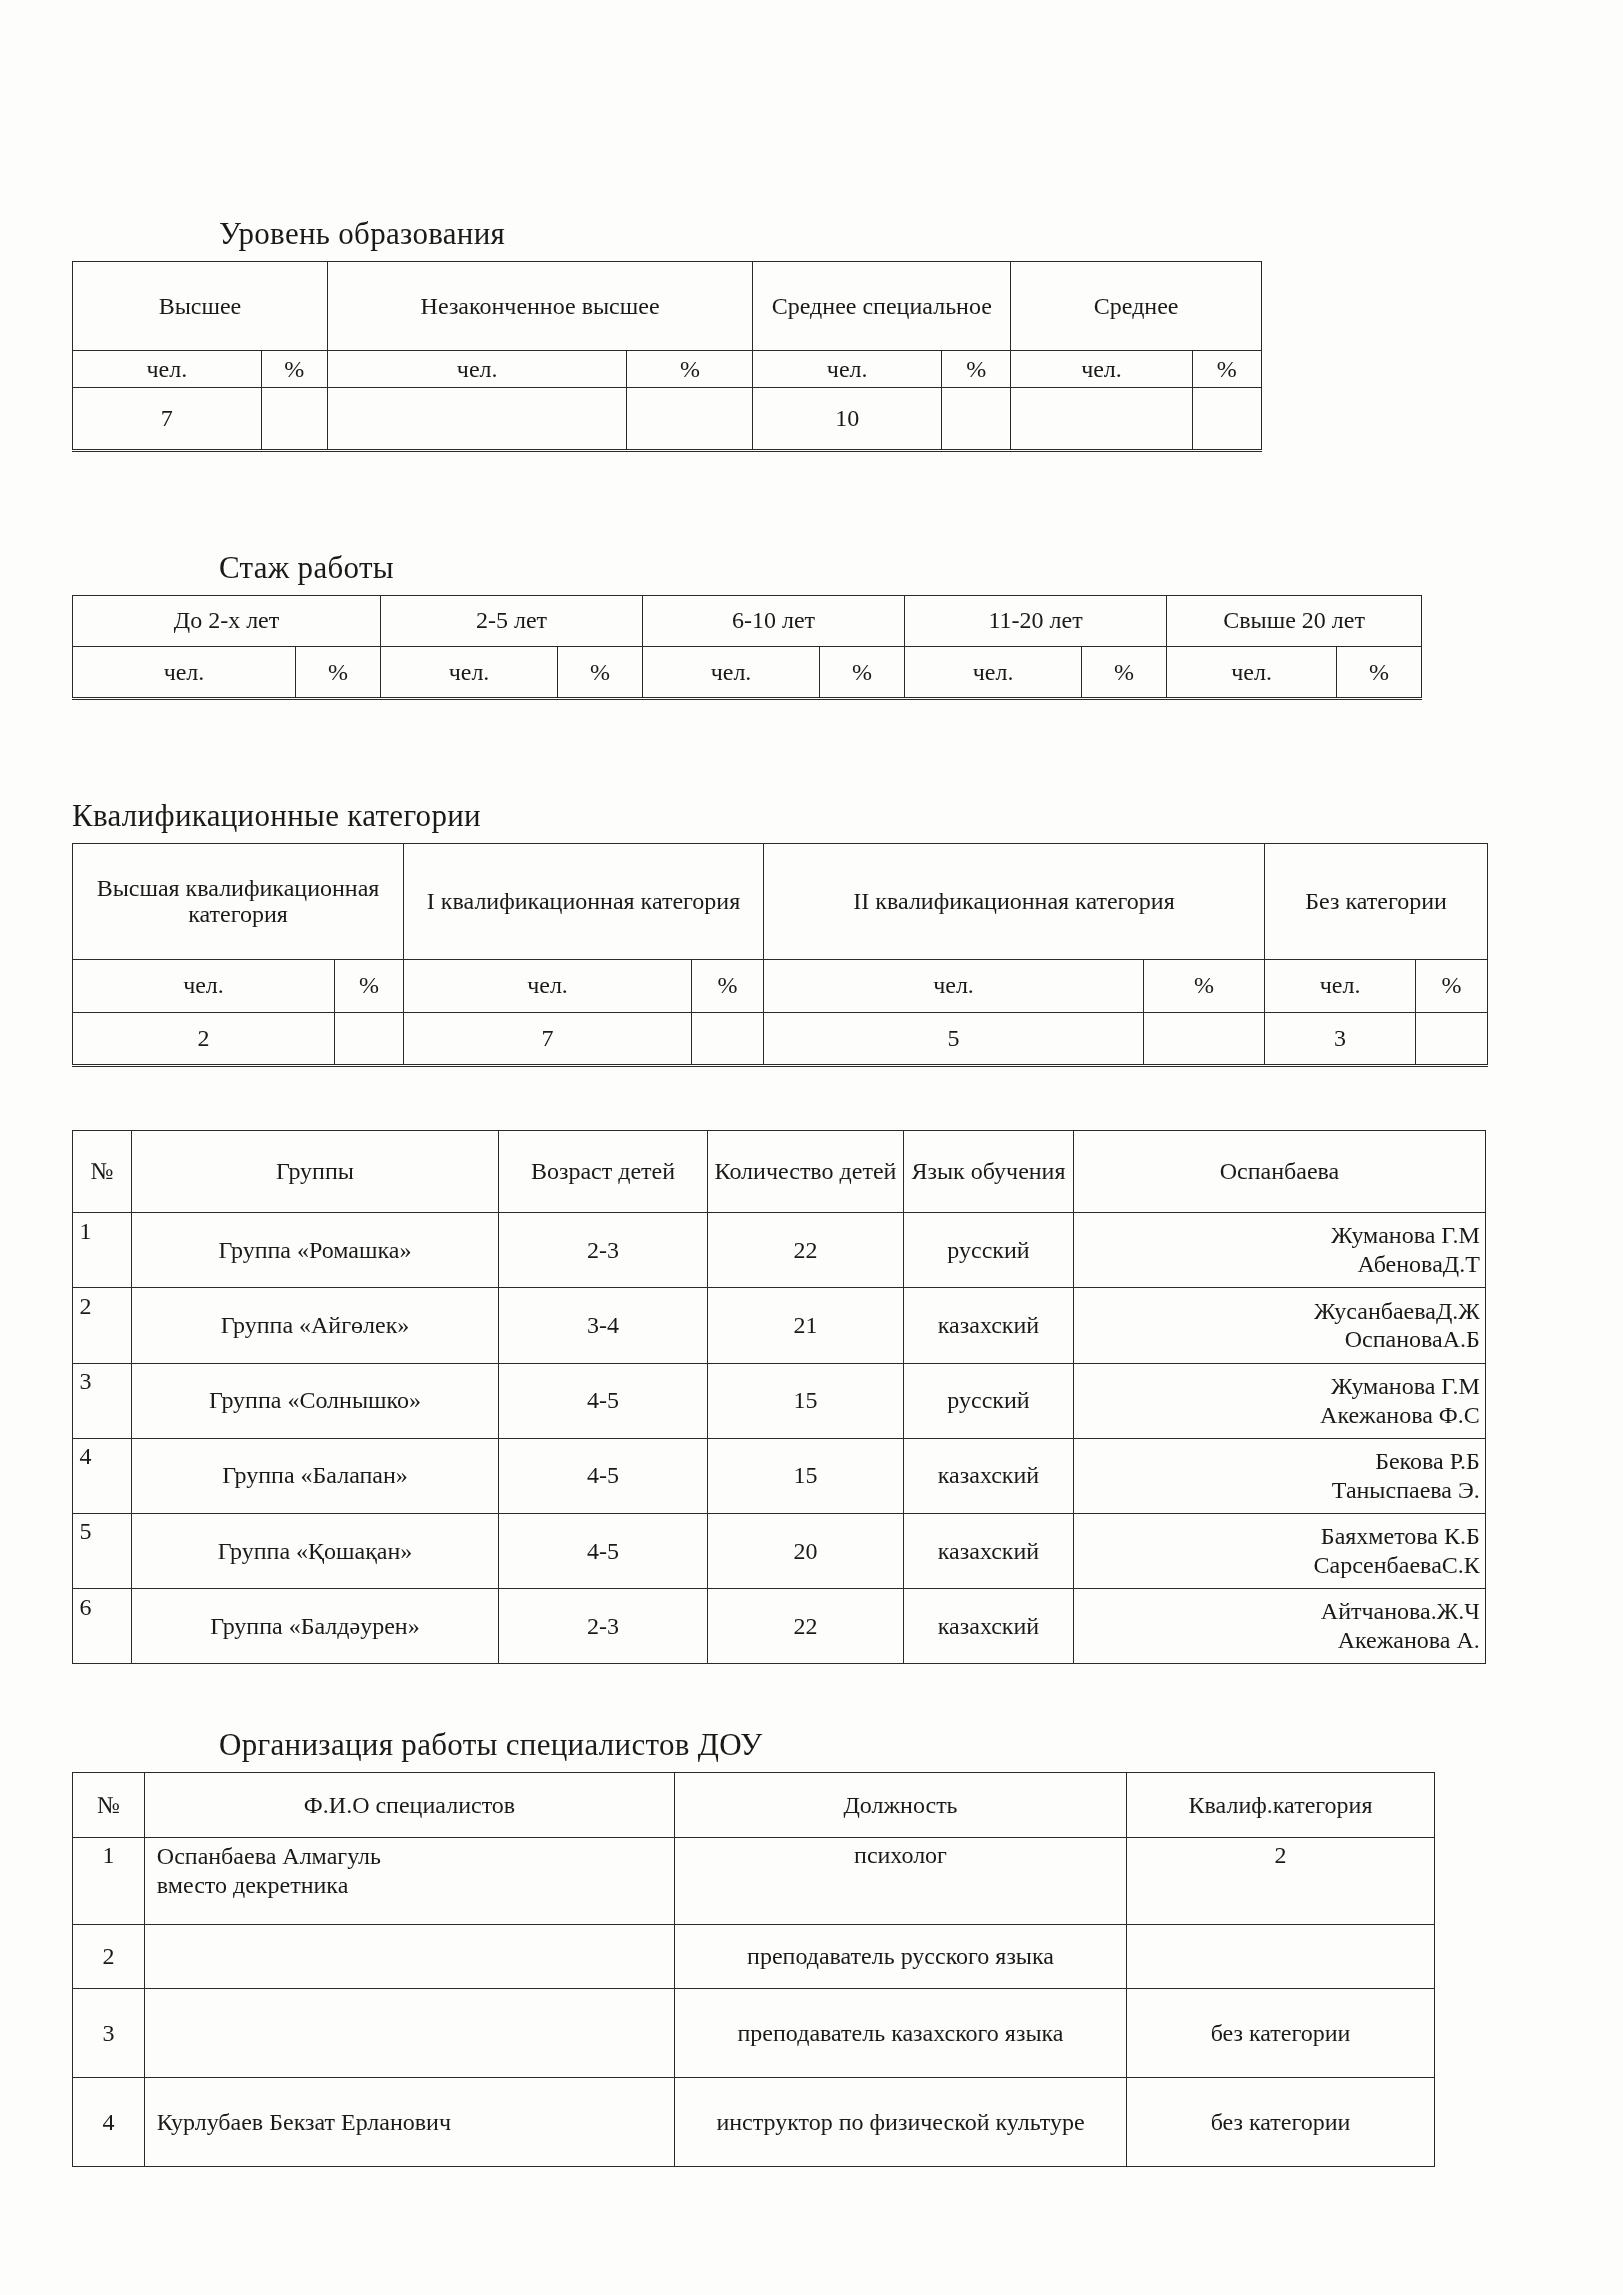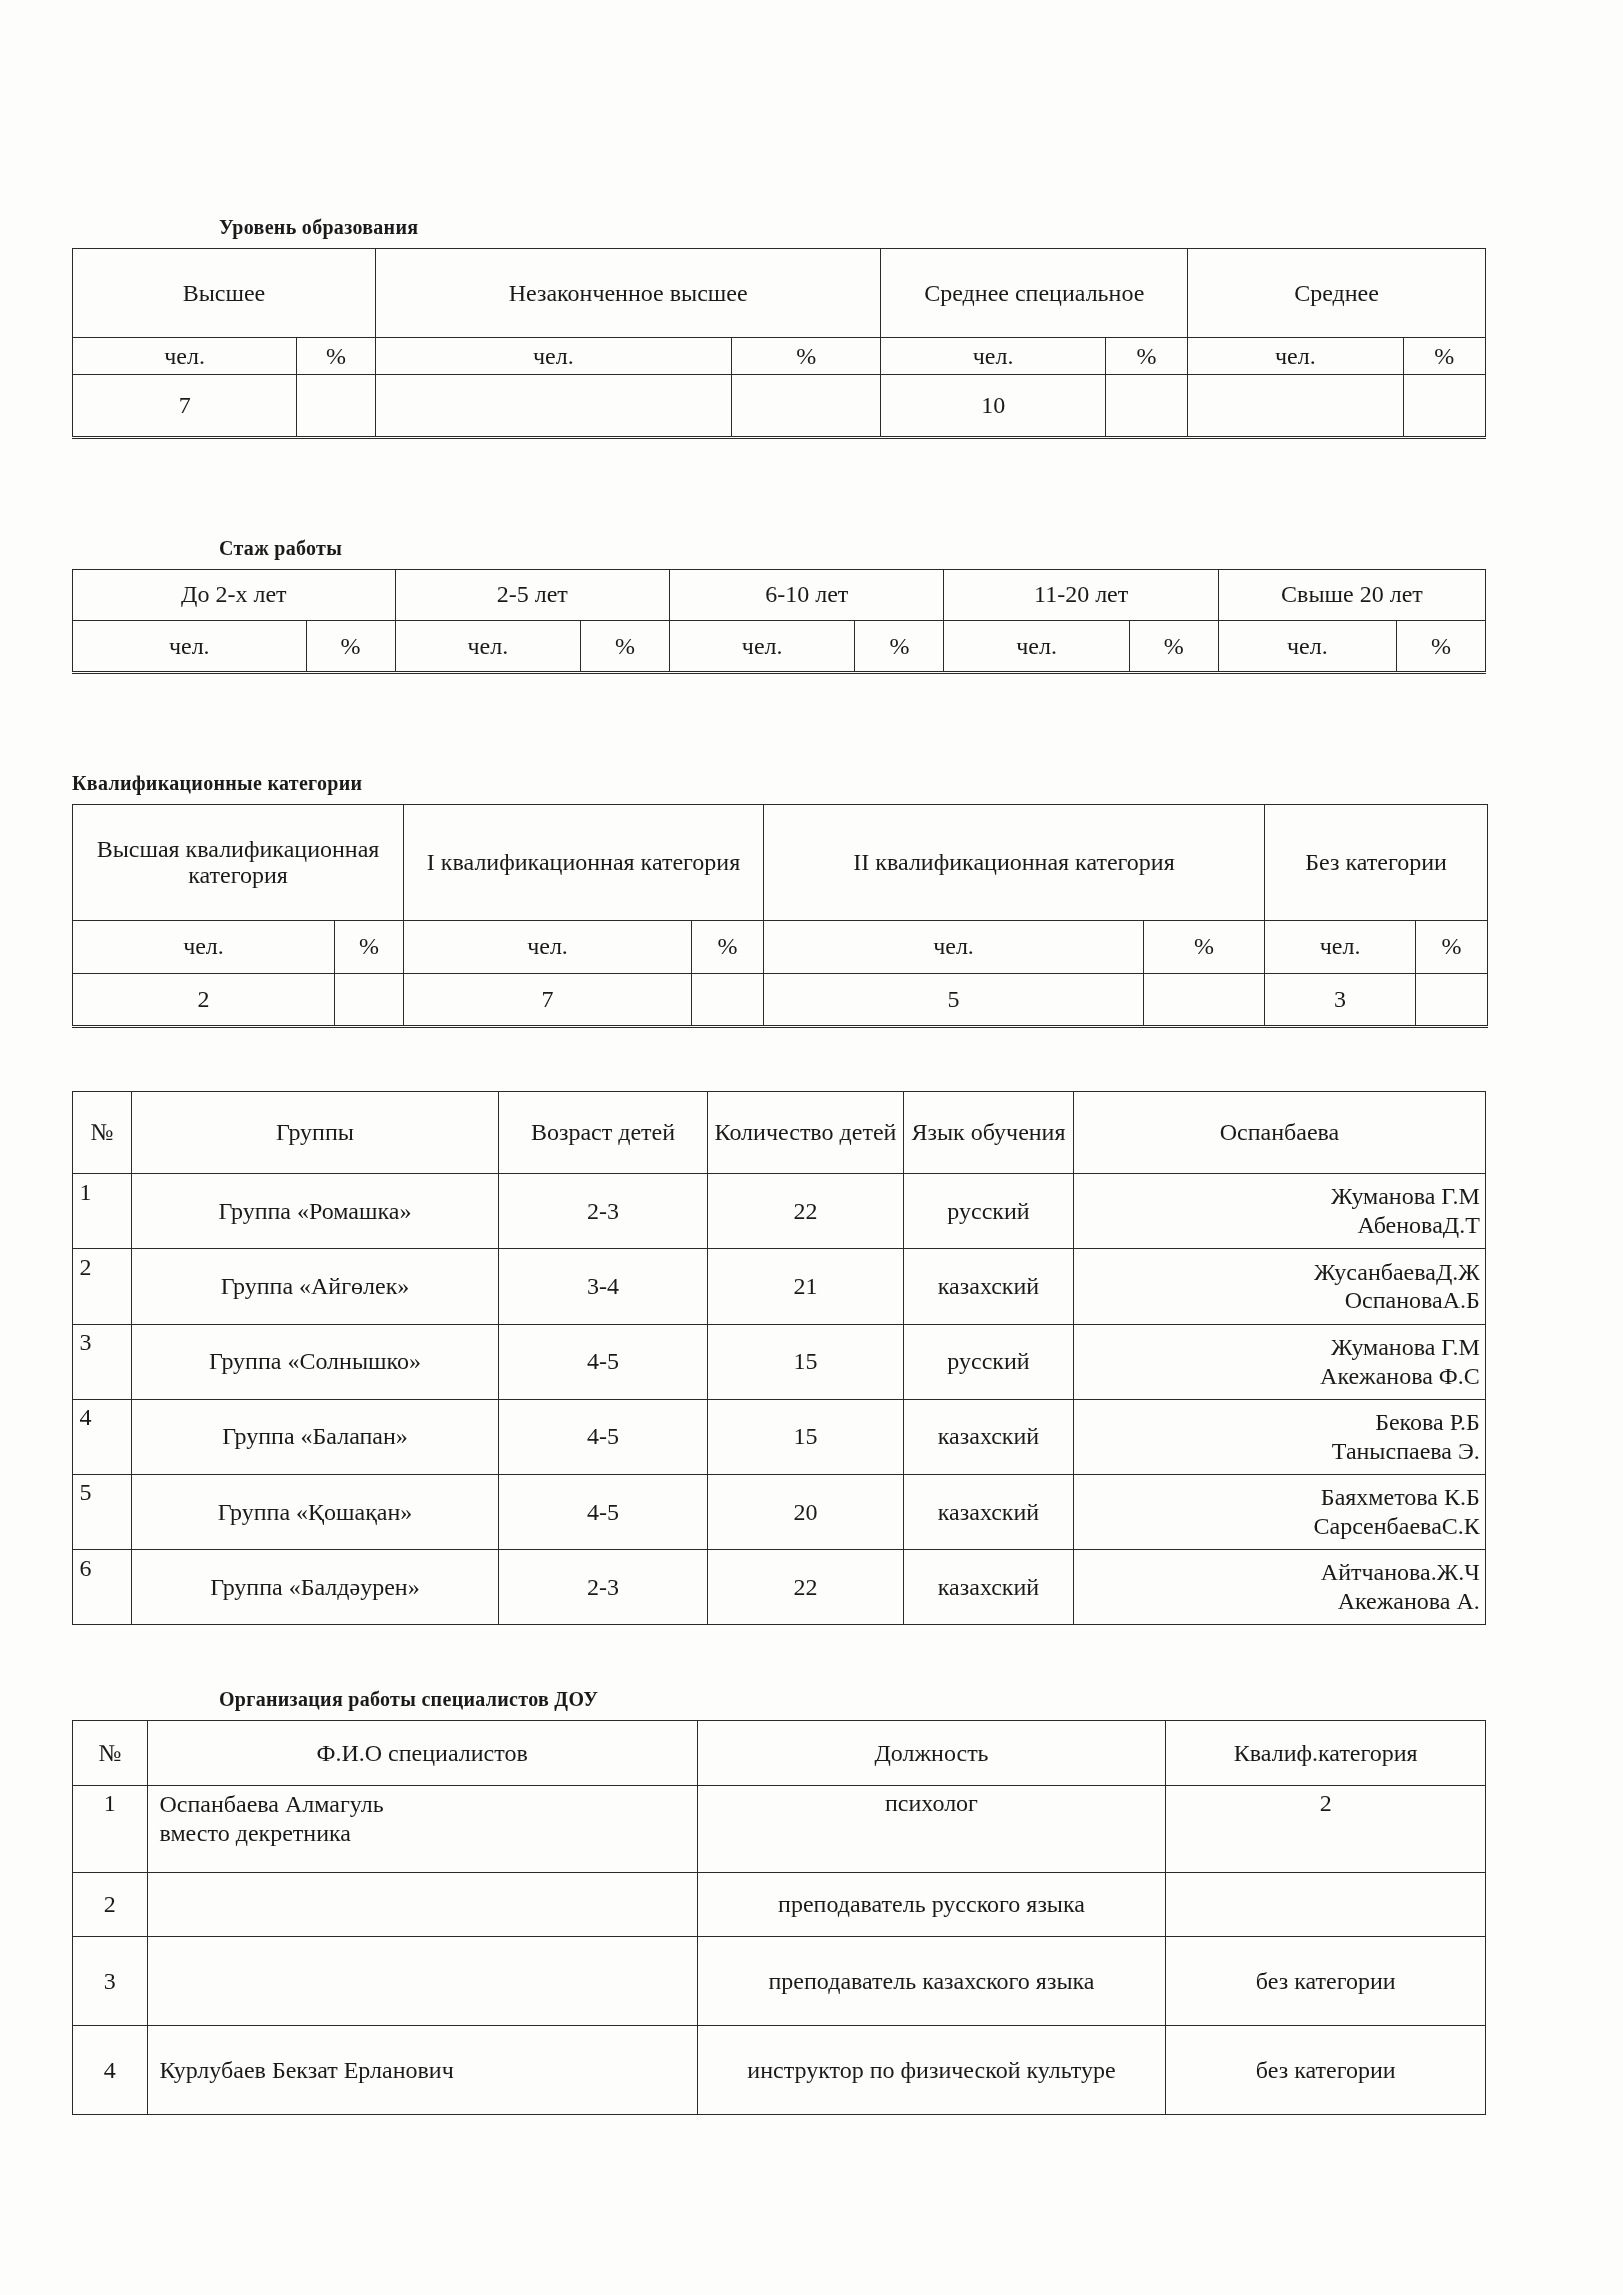--- a/index.html
+++ b/index.html
@@ -24,35 +24,35 @@
     position: absolute;
     left: 72px;
     top: 216px;
     width: 1433px;
   }
 
   .section {
     margin-bottom: 0;
   }
   .sec-title {
-    font-weight: bold;
-    font-size: 20px;
+    font-weight: normal;
+    font-size: 31px;
     margin-left: 147px;
     margin-bottom: 9.2px;
     letter-spacing: 0.3px;
   }
   .sec-title.center {
     margin-left: 0;
     text-align: left;
     padding-right: 79px;
   }
 
   table.doc {
     border-collapse: collapse;
-    width: 1414px;
+    width: 1190px;
     table-layout: fixed;
   }
   table.doc td, table.doc th {
     border: 1.3px solid #2a2a2a;
     font-size: 24px;
     font-weight: normal;
     text-align: center;
     vertical-align: middle;
     padding: 4.6px 5.2px;
     line-height: 1.12;

